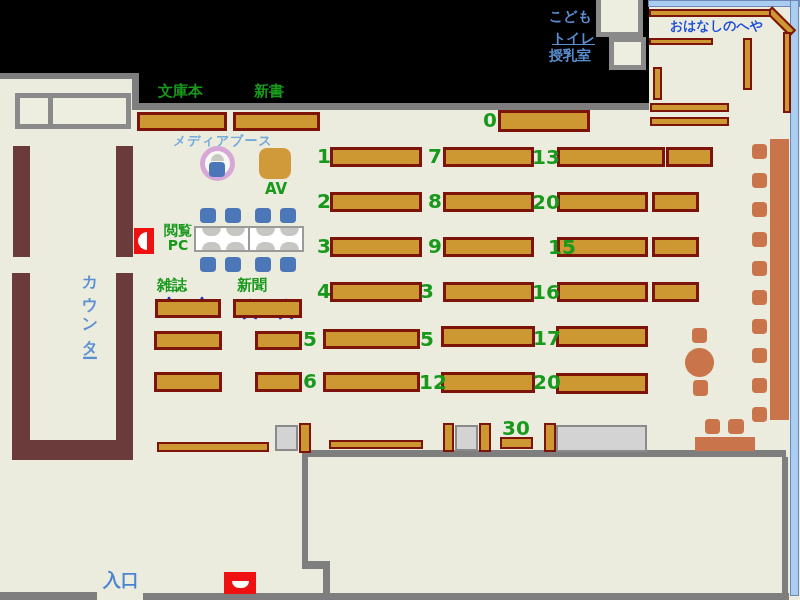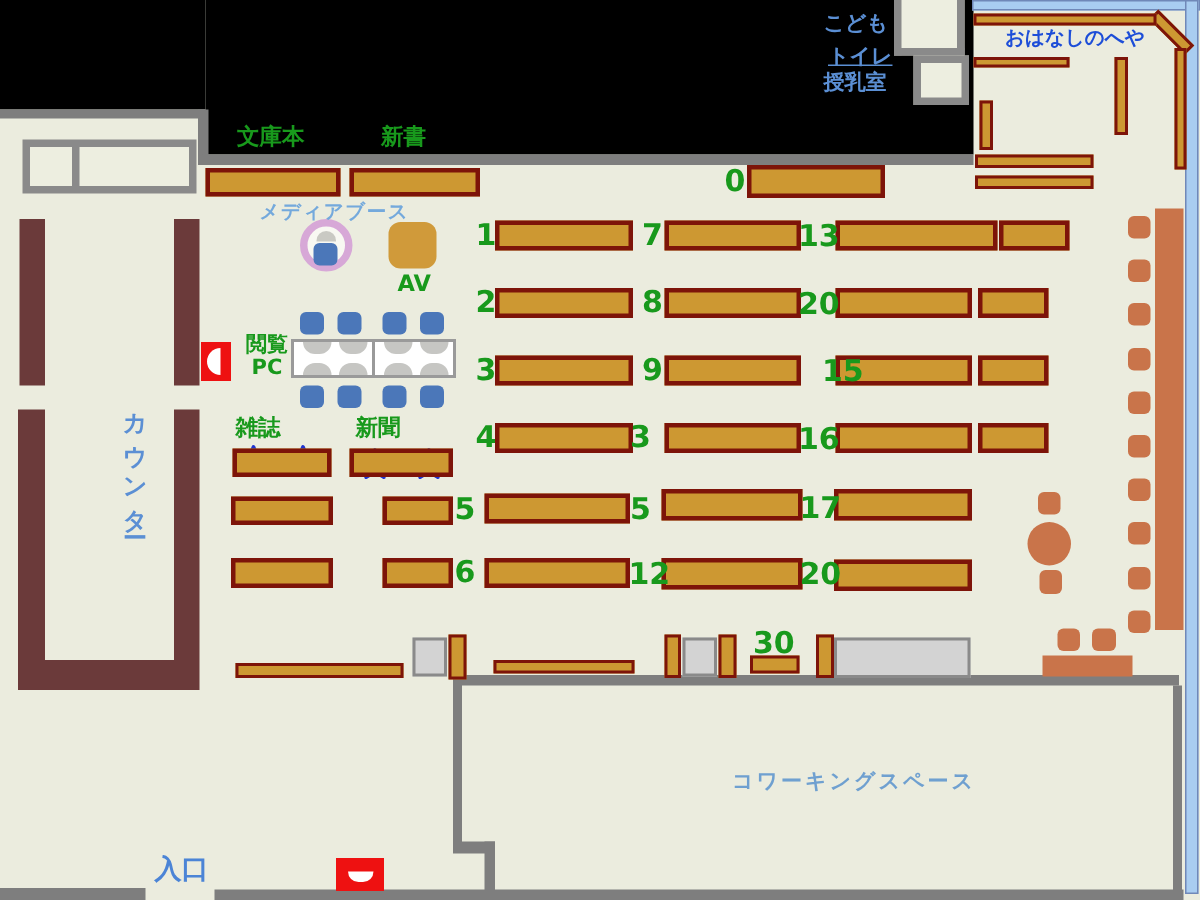--- a/index.html
+++ b/index.html
@@ -131,21 +131,20 @@
   <div class="abs glabel" style="left:163px;top:223px;width:30px;text-align:center;font-size:14px;">閲覧
 PC</div>
   <div class="abs glabel" style="left:157px;top:277px;">雑誌</div>
   <div class="abs glabel" style="left:237px;top:277px;">新聞</div>
   <div class="abs blabel" style="left:80px;top:264px;writing-mode:vertical-rl;font-size:16px;letter-spacing:3px;">カウンター</div>
   <div class="abs blabel" style="left:103px;top:569px;font-size:18px;color:#4B84D6;">入口</div>
   <div class="abs blabel" style="left:549px;top:8px;">こども</div>
   <div class="abs blabel" style="left:552px;top:30px;text-decoration:underline;">トイレ</div>
   <div class="abs blabel" style="left:549px;top:47px;">授乳室</div>
   <div class="abs blabel" style="left:670px;top:18px;color:#1d4ed8;font-size:13px;">おはなしのへや</div>
-  <div class="abs blabel" style="left:488px;top:513px;color:#6FA0D0;letter-spacing:2px;">コワーキングスペース</div>
 
 <div class="abs shelf" style="left: 137px; top: 112px; width: 90px; height: 19px;"></div>
     <div class="abs shelf" style="left: 233px; top: 112px; width: 87px; height: 19px;"></div>
     <div class="abs shelf" style="left: 498px; top: 110px; width: 92px; height: 22px;"></div>
     <div class="abs shelf" style="left: 330px; top: 147px; width: 92px; height: 20px;"></div>
     <div class="abs shelf" style="left: 443px; top: 147px; width: 91px; height: 20px;"></div>
     <div class="abs shelf" style="left: 557px; top: 147px; width: 108px; height: 20px;"></div>
     <div class="abs shelf" style="left: 666px; top: 147px; width: 47px; height: 20px;"></div>
     <div class="abs shelf" style="left: 330px; top: 192px; width: 92px; height: 20px;"></div>
     <div class="abs shelf" style="left: 443px; top: 192px; width: 91px; height: 20px;"></div>

